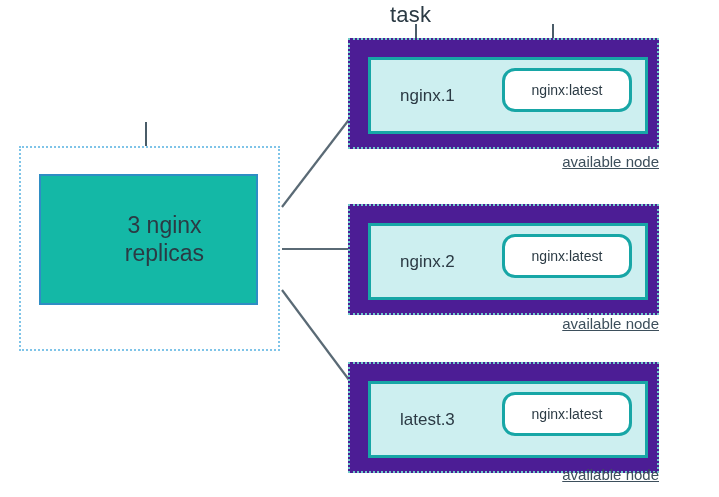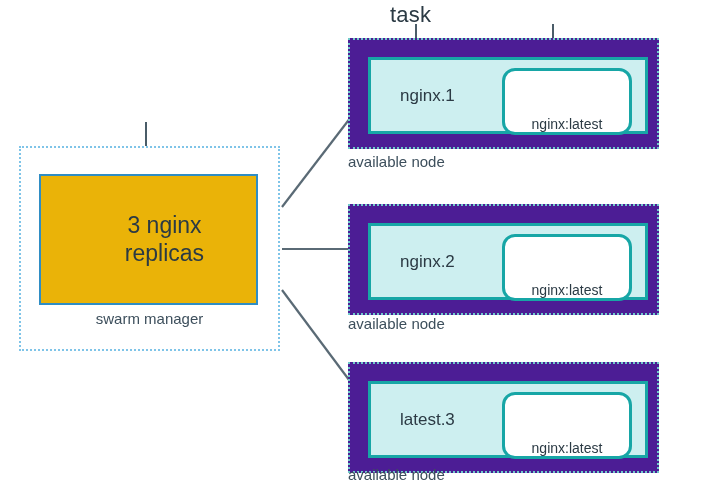--- a/index.html
+++ b/index.html
@@ -53,21 +53,21 @@
     border: 2px dotted #7fc4e8;
     box-sizing: border-box;
     background: #ffffff;
   }
   #service-box {
     position: absolute;
     left: 18px;
     top: 26px;
     width: 219px;
     height: 131px;
-    background: #eab308;
+    background: #14b8a6;
     border: 2px solid #2f8dc4;
     box-sizing: border-box;
     display: flex;
     align-items: center;
     justify-content: center;
     padding-left: 32px;
   }
   #service-box-text {
     font-size: 23px;
     line-height: 1.18;
@@ -115,41 +115,42 @@
     transform: translateY(-50%);
     font-size: 17px;
     color: #2b3a44;
     white-space: nowrap;
   }
   .container-box {
     position: absolute;
     left: 131px;
     top: 8px;
     width: 130px;
-    height: 67px;
+    height: 44px;
     background: #ffffff;
     border: 3px solid #17a6a6;
     border-radius: 13px;
     box-sizing: border-box;
     display: flex;
-    align-items: flex-end;
+    align-items: center;
     justify-content: center;
   }
   .container-label {
     font-size: 14px;
     color: #2b3a44;
     white-space: nowrap;
   }
   .node-caption {
     position: absolute;
     left: 348px;
     width: 311px;
-    text-align: left;
+    text-align: right;
     font-size: 15px;
     color: #3d4f5c;
+    text-decoration: underline;
   }
   #node-caption-1 { top: 153px; }
   #node-caption-2 { top: 315px; }
   #node-caption-3 { top: 466px; }
 </style>
 </head>
 <body>
 
 <div id="diagram-root">
 
@@ -170,21 +171,20 @@
   </svg>
 
   <div class="callout-label" id="label-task">task</div>
 
   <div id="swarm-manager-group">
     <div id="service-box">
       <div id="service-box-text">3 nginx
 replicas</div>
     </div>
   </div>
-  <div id="swarm-manager-caption" style="position:absolute;left:19px;top:310px;width:261px;">swarm manager</div>
 
   <div class="node-group" id="node-group-1">
     <div class="task-box">
       <div class="task-label">nginx.1</div>
       <div class="container-box">
         <span class="container-label">nginx:latest</span>
       </div>
     </div>
   </div>
   <div class="node-caption" id="node-caption-1">available node</div>

